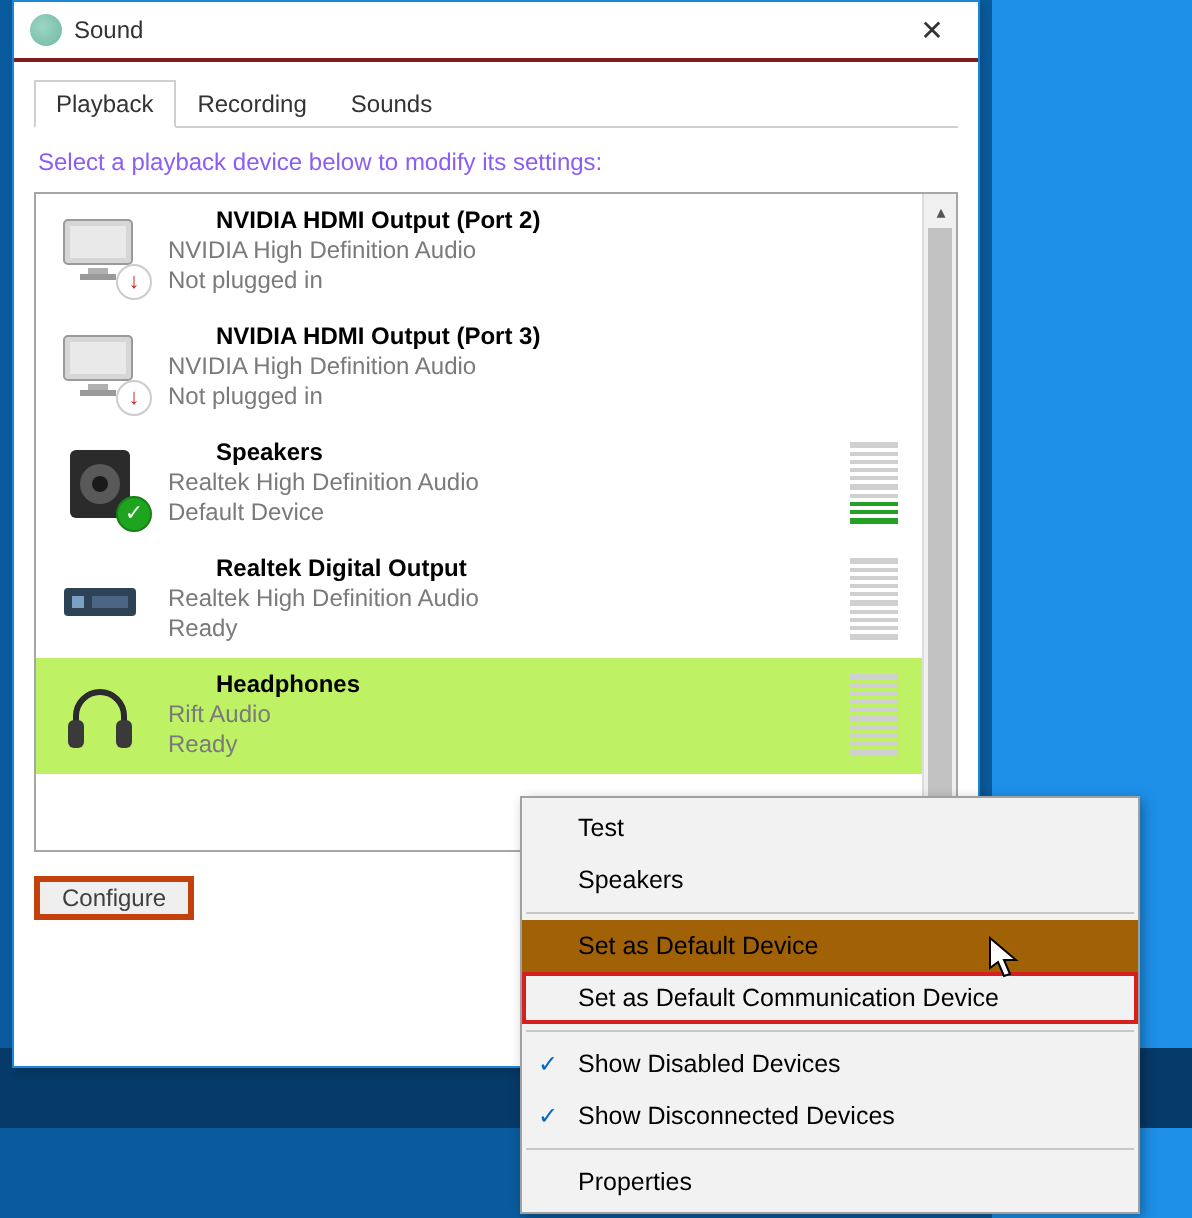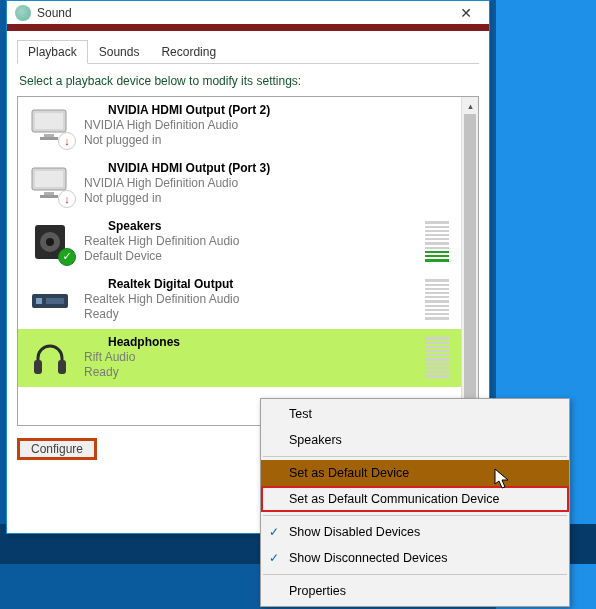--- a/index.html
+++ b/index.html
@@ -36,21 +36,21 @@
     background: #fff;
     border: 1px solid #1a88d6;
     box-shadow: 2px 2px 4px rgba(0,0,0,0.15);
   }
   .titlebar {
     height: 30px;
     background: #fff;
     display: flex;
     align-items: center;
     padding: 0 0 0 8px;
-    border-bottom: 7px solid #7f1d1d;
+    border-bottom: 2px solid #7f1d1d;
   }
   .titlebar .ticon {
     width: 16px; height: 16px;
     margin-right: 6px;
     border-radius: 50%;
     background: radial-gradient(circle at 40% 40%, #9bd6c3, #6fb7a3);
   }
   .titlebar .title { flex: 1; color: #333; font-size: 12px; }
   .titlebar .close {
     width: 46px; height: 30px;
@@ -75,21 +75,21 @@
     top: 1px;
     color: #333;
     background: transparent;
   }
   .tab.active {
     border-color: #cfcfcf;
     background: #fff;
     border-bottom: 1px solid #fff;
   }
 
-  .instruction { color:#14532d; margin: 4px 2px 8px 2px; }
+  .instruction { color:#8b5cf6; margin: 4px 2px 8px 2px; }
 
   .list-frame {
     border: 1px solid #a6a6a6;
     height: 330px;
     position: relative;
     display: flex;
     flex-direction: column;
   }
   .list-scroll-area {
     flex: 1;
@@ -226,22 +226,22 @@
     <div class="ticon"></div>
     <div class="title">Sound</div>
     <div class="close">
       <span>✕</span>
     </div>
   </div>
 
   <div class="client">
     <div class="tabs">
       <div class="tab active">Playback</div>
+      <div class="tab">Recording</div>
       <div class="tab">Sounds</div>
-      <div class="tab">Recording</div>
     </div>
 
     <div class="instruction">Select a playback device below to modify its settings:</div>
 
     <div class="list-frame">
       <div class="list-scroll-area">
         <div class="device-list">
 
           <div class="device">
             <div class="dev-icon">

